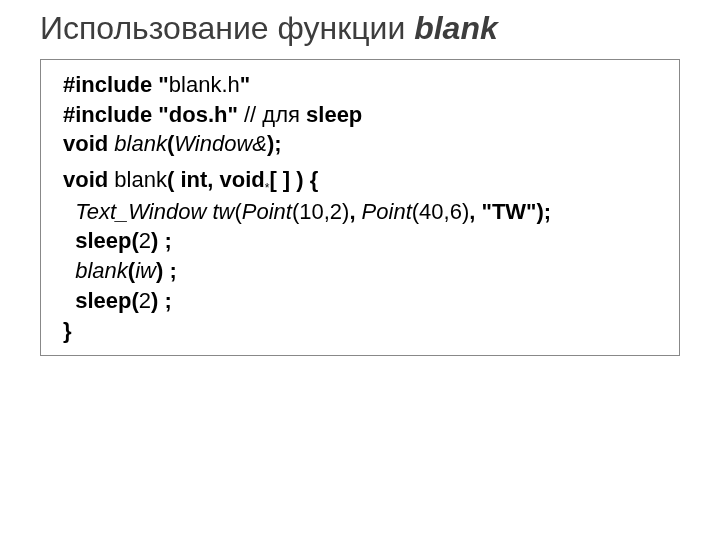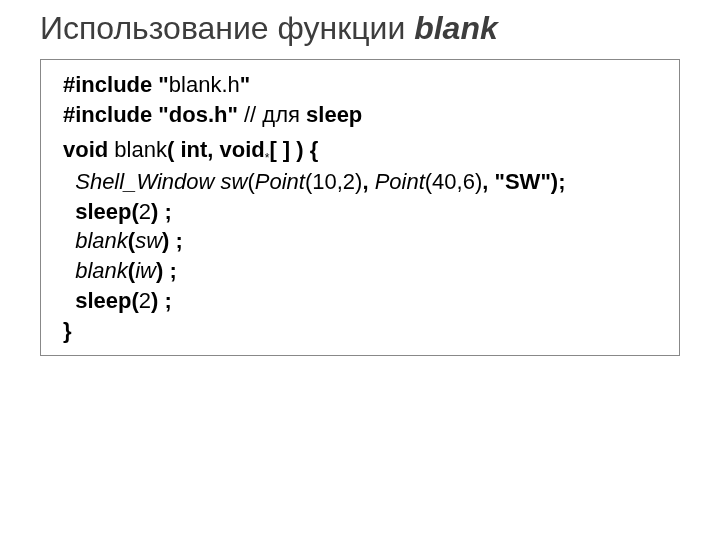--- a/index.html
+++ b/index.html
@@ -47,33 +47,33 @@
   <h1 class="title">
     <span>Использование функции </span><span class="word-blank">blank</span>
   </h1>
 
   <div class="codebox">
 
     <div class="line"><span class="b">#include "</span><span>blank.h</span><span class="b">"</span></div>
 
     <div class="line"><span class="b">#include "dos.h" </span><span>// для </span><span class="b">sleep</span></div>
 
+    <div class="line"><span class="b">void </span><span class="i">blank</span><span class="b">(</span><span class="i">Window&amp;</span><span class="b">);</span></div>
 
     <div class="gap"></div>
 
     <div class="line"><span class="b">void </span><span>blank</span><span class="b">( int, void</span><span class="sub">*</span><span class="b">[ ] ) {</span></div>
 
+    <div class="line"><span class="i">  Text_Window tw</span><span>(</span><span class="i">Point</span><span>(10,2)</span><span class="b">, </span><span class="i">Point</span><span>(40,6)</span><span class="b">, "TW");</span></div>
 
-    <div class="line"><span class="i">  Shell_Window sw</span><span>(</span><span class="i">Point</span><span>(10,2)</span><span class="b">, </span><span class="i">Point</span><span>(40,6)</span><span class="b">, "SW");</span></div>
 
 
     <div class="line"><span class="b">  sleep(</span><span>2</span><span class="b">) ;</span></div>
 
 
-    <div class="line"><span class="i">  blank</span><span class="b">(</span><span class="i">sw</span><span class="b">) ;</span></div>
 
     <div class="line"><span class="i">  blank</span><span class="b">(</span><span class="i">iw</span><span class="b">) ;</span></div>
 
     <div class="line"><span class="b">  sleep(</span><span>2</span><span class="b">) ;</span></div>
 
     <div class="line"><span class="b">}</span></div>
 
   </div>
 </div>
 

